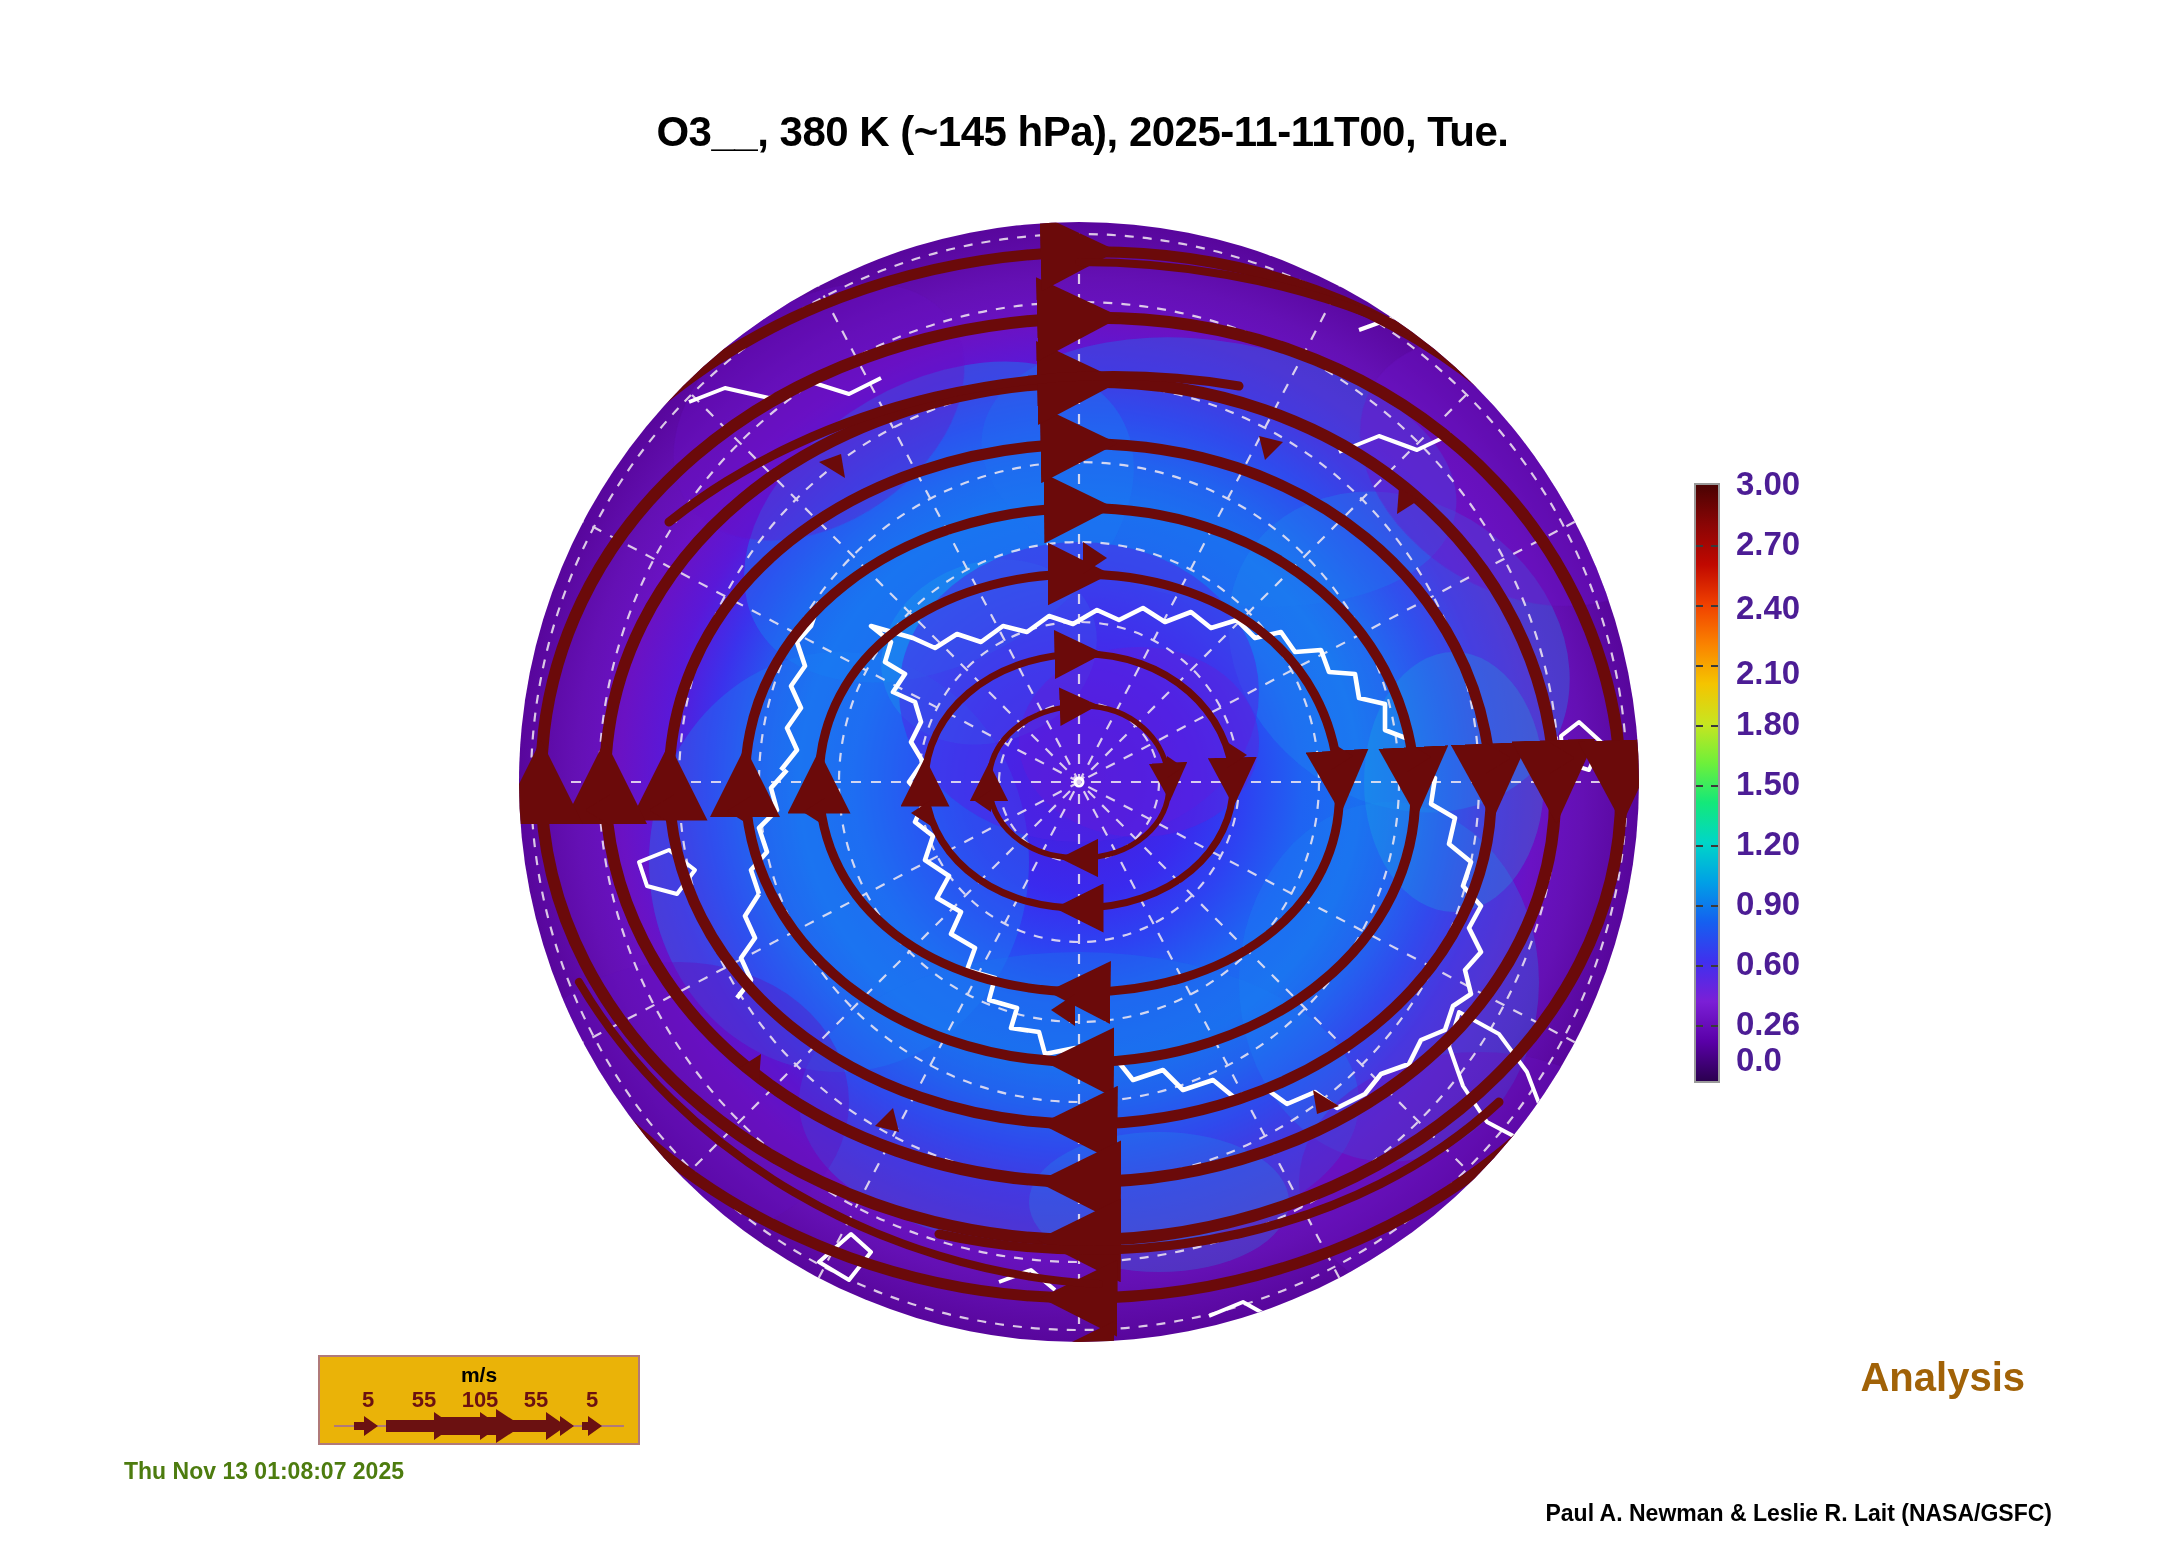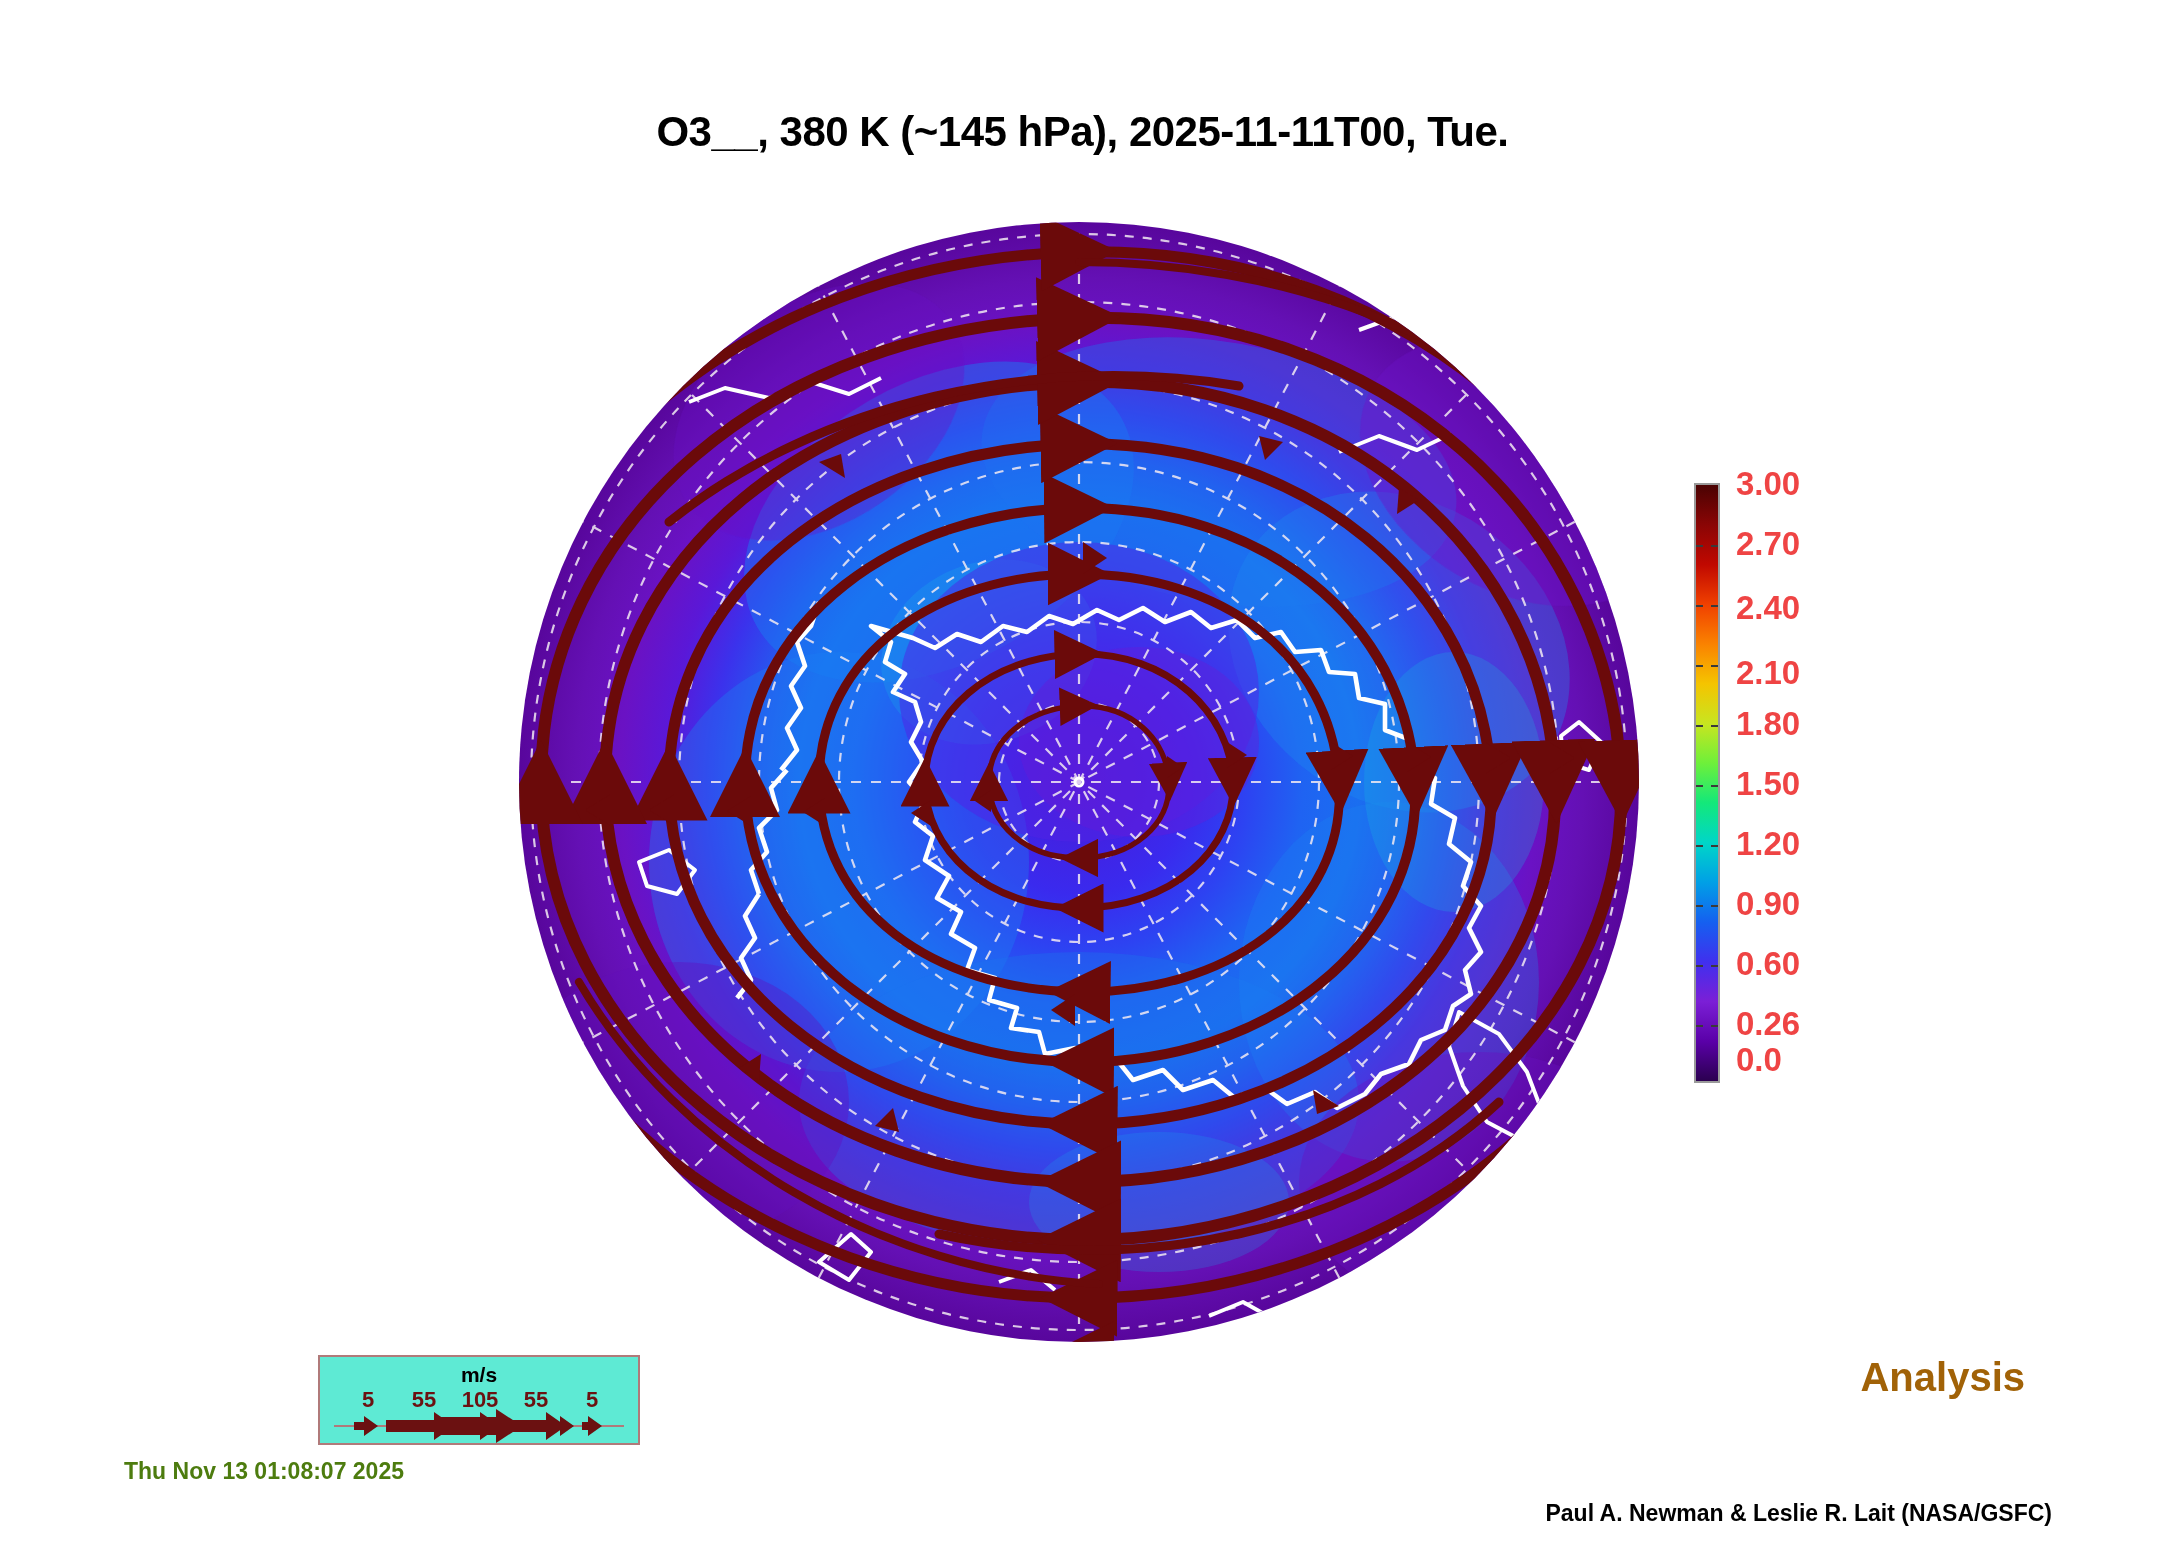--- a/index.html
+++ b/index.html
@@ -16,26 +16,26 @@
   
   #cbar{position:absolute;left:1694px;top:483px;width:26px;height:600px;
         border:2px solid #9a9a9a;box-sizing:border-box;}
   #cbar-grad{position:absolute;inset:0;}
   #cbar-ticks{position:absolute;inset:0;}
   #cbar-ticks i{position:absolute;display:block;height:2px;background:#3a3a3a;}
   #cbar-ticks i.l{left:0;width:7px;}
   #cbar-ticks i.r{right:0;width:7px;}
   #cbar-labels{position:absolute;left:1736px;top:483px;width:140px;height:600px;}
   #cbar-labels span{position:absolute;left:0;font-size:33px;font-weight:bold;
-                    color:#ef4444;line-height:1;transform:translateY(-50%);
+                    color:#4c1d95;line-height:1;transform:translateY(-50%);
                     white-space:nowrap;}
 
   
   #wind-legend{position:absolute;left:318px;top:1355px;width:322px;height:90px;
-               border:2px solid #b07a7a;box-sizing:border-box;background:#5eead4;}
+               border:2px solid #b07a7a;box-sizing:border-box;background:#eab308;}
   #wind-units{position:absolute;left:0;right:0;top:6px;text-align:center;
               font-size:21px;font-weight:bold;color:#000;}
   .wl-num{position:absolute;top:30px;font-size:22px;font-weight:bold;
           color:#7a1313;text-align:center;transform:translateX(-50%);}
   #wind-svg{position:absolute;left:0;top:52px;width:318px;height:34px;}
 
   
   .analysis{position:absolute;right:140px;top:1355px;font-size:40px;
             font-weight:bold;color:#a16207;}
   .ts{position:absolute;left:124px;top:1458px;font-size:23px;

